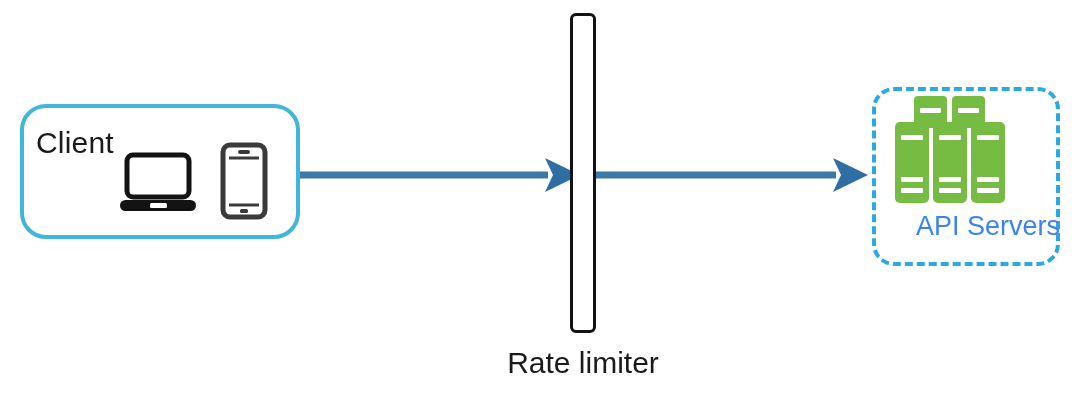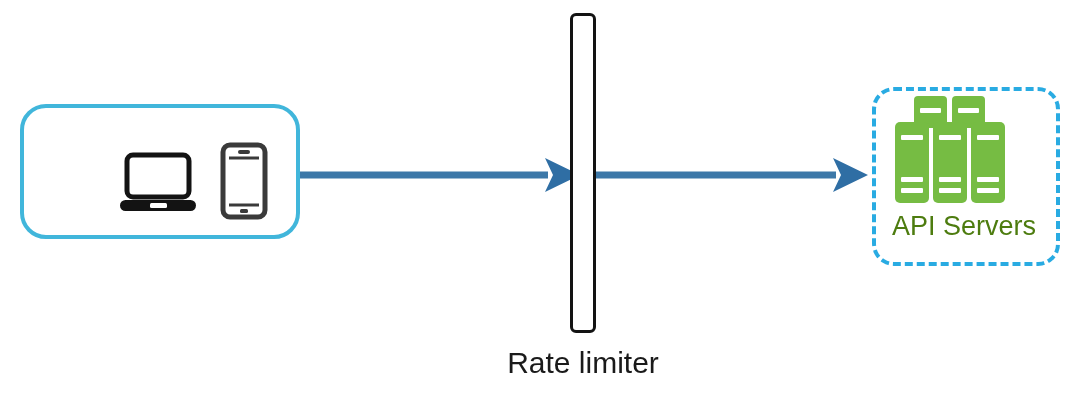--- a/index.html
+++ b/index.html
@@ -95,26 +95,25 @@
     box-sizing: border-box;
     border: 4px dashed #29abe2;
     border-radius: 22px;
     background: transparent;
   }
   .api-label {
     position: absolute;
     left: 872px;
     top: 210px;
     width: 188px;
-    text-align: left;
+    text-align: right;
     font-size: 27px;
     line-height: 32px;
-    color: #4d7c0f;
+    color: #3b82f6;
     white-space: nowrap;
-    padding-left: 20px;
   }
   .servers-icon {
     position: absolute;
     left: 893px;
     top: 96px;
     width: 114px;
     height: 108px;
   }
 
   
@@ -139,20 +138,21 @@
       <polygon points="545,158 580,175 545,192 553,175" fill="#2f6ea4"></polygon>
     </g>
 
     <g>
       <line x1="596" y1="175" x2="836" y2="175" stroke="#3c78a8" stroke-width="7"></line>
       <polygon points="833,158 868,175 833,192 841,175" fill="#2f6ea4"></polygon>
     </g>
   </svg>
 
   <div class="client-box"></div>
+  <div class="client-label">Client</div>
 
   <svg class="laptop-icon" viewBox="0 0 76 62">
     <rect x="7" y="3" width="62" height="42" rx="6" ry="6" fill="#ffffff" stroke="#131313" stroke-width="5"></rect>
     <rect x="0" y="48" width="76" height="11" rx="5.5" ry="5.5" fill="#131313"></rect>
     <rect x="30" y="51" width="17" height="5" rx="1.5" ry="1.5" fill="#ffffff"></rect>
   </svg>
 
   <svg class="phone-icon" viewBox="0 0 48 78">
     <rect x="3" y="3" width="42" height="72" rx="7" ry="7" fill="#ffffff" stroke="#3a3a3a" stroke-width="5"></rect>
     <line x1="9" y1="16" x2="39" y2="16" stroke="#3a3a3a" stroke-width="3"></line>

